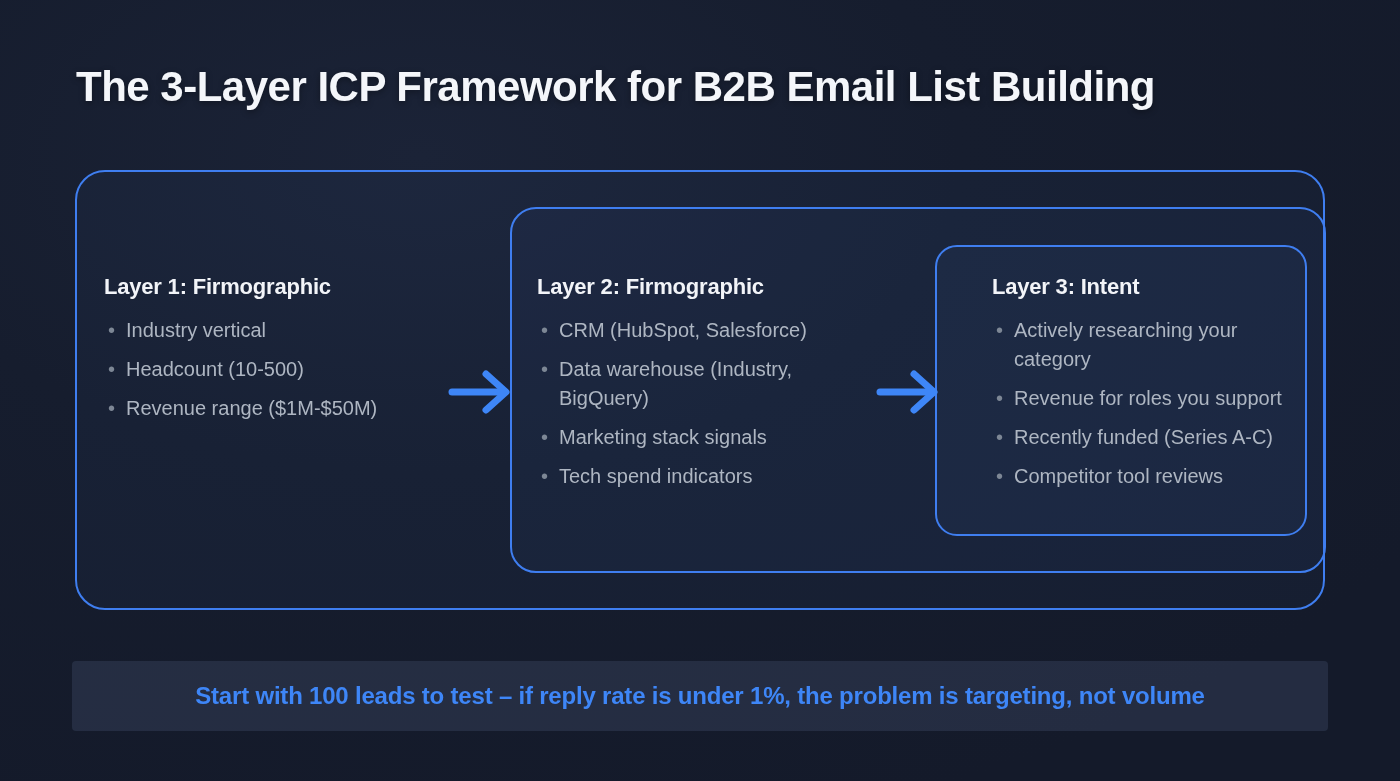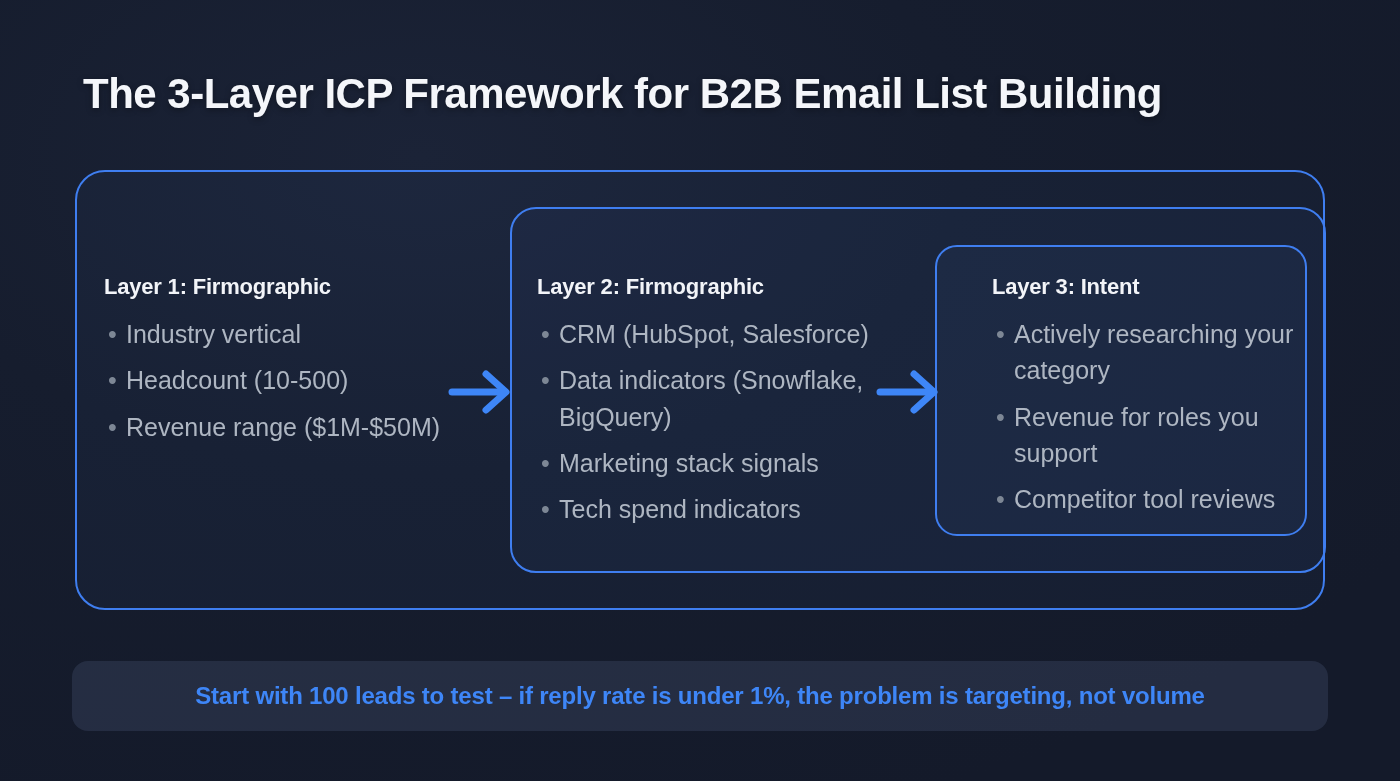--- a/index.html
+++ b/index.html
@@ -14,21 +14,21 @@
     height: 781px;
     overflow: hidden;
     background:
       radial-gradient(1200px 700px at 30% 20%, #1b2337 0%, #161d2e 45%, #141a2a 100%);
   }
   .page-title {
     position: absolute;
     left: 75px;
     top: 62px;
     width: 1280px;
-    margin: 8px;
+    margin: 1px;
     color: #f4f6fa;
     font-size: 42px;
     font-weight: 700;
     letter-spacing: -0.5px;
     text-shadow: 0 2px 6px rgba(0,0,0,0.35);
   }
   .layer-box {
     position: absolute;
     border: 2px solid #3f7ef0;
     box-sizing: border-box;
@@ -68,21 +68,21 @@
   .layer-list {
     list-style: none;
     margin: 0;
     padding: 0;
   }
   .layer-list li {
     position: relative;
     padding-left: 22px;
     margin-bottom: 10px;
     color: #aeb6c2;
-    font-size: 25px;
+    font-size: 20px;
     line-height: 1.45;
   }
   .layer-list li::before {
     content: "\2022";
     position: absolute;
     left: 4px;
     top: 0;
     color: #7d8795;
   }
   .arrow {
@@ -91,21 +91,21 @@
     height: 52px;
   }
   .arrow-1 { left: 446px; top: 366px; }
   .arrow-2 { left: 874px; top: 366px; }
   .footer-banner {
     position: absolute;
     left: 72px;
     top: 661px;
     width: 1256px;
     height: 70px;
-    border-radius: 16px;
+    border-radius: 4px;
     background: rgba(78, 94, 126, 0.28);
     display: flex;
     align-items: center;
     justify-content: center;
     box-sizing: border-box;
   }
   .footer-text {
     color: #3e86f7;
     font-size: 24px;
     font-weight: 700;
@@ -130,31 +130,32 @@
       <li>Industry vertical</li>
       <li>Headcount (10-500)</li>
       <li>Revenue range ($1M-$50M)</li>
     </ul>
   </div>
 
   <div class="layer-col col-2">
     <h2 class="layer-heading">Layer 2: Firmographic</h2>
     <ul class="layer-list">
       <li>CRM (HubSpot, Salesforce)</li>
-      <li>Data indicators (Snowflake, BigQuery)</li>
+      <li>Data warehouse (Industry, BigQuery)</li>
       <li>Marketing stack signals</li>
       <li>Tech spend indicators</li>
     </ul>
   </div>
 
   <div class="layer-col col-3">
     <h2 class="layer-heading">Layer 3: Intent</h2>
     <ul class="layer-list">
       <li>Actively researching your category</li>
       <li>Revenue for roles you support</li>
+      <li>Recently funded (Series A-C)</li>
       <li>Competitor tool reviews</li>
     </ul>
   </div>
 
   <svg class="arrow arrow-1" viewBox="0 0 72 52">
     <line x1="6" y1="26" x2="56" y2="26" stroke="#3e86f7" stroke-width="7" stroke-linecap="round"></line>
     <polyline points="40,8 60,26 40,44" fill="none" stroke="#3e86f7" stroke-width="7" stroke-linecap="round" stroke-linejoin="round"></polyline>
   </svg>
   <svg class="arrow arrow-2" viewBox="0 0 72 52">
     <line x1="6" y1="26" x2="56" y2="26" stroke="#3e86f7" stroke-width="7" stroke-linecap="round"></line>

